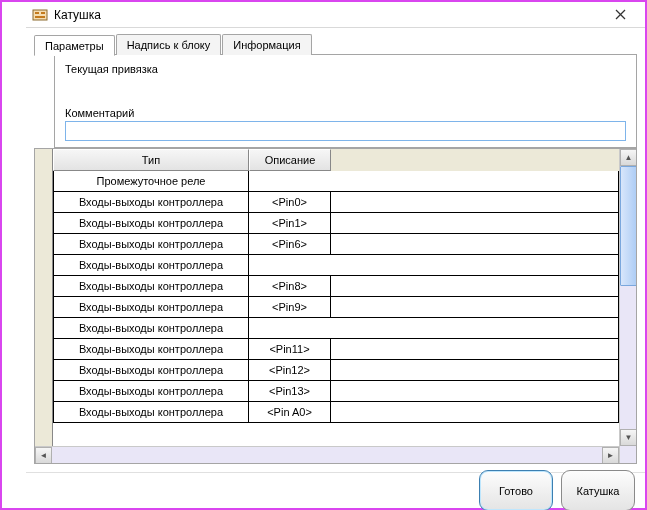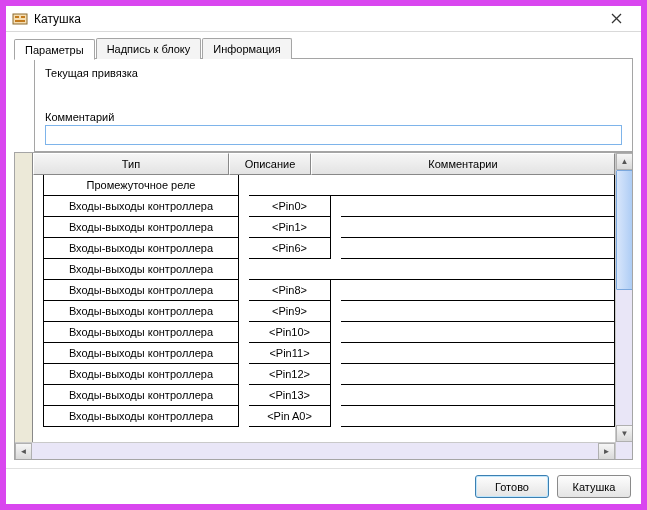--- a/index.html
+++ b/index.html
@@ -5,24 +5,25 @@
   * { box-sizing: border-box; }
   html, body {
     margin: 0; padding: 0;
     font-family: Tahoma, Arial, sans-serif;
     font-size: 11px;
     background: #fff;
     color: #000;
   }
   .window {
     width: 647px; height: 510px;
-    border: 6px solid #d946ef;
+    border: 2px solid #d946ef;
     background: #fff;
     display: flex;
     flex-direction: column;
+    padding-left: 24px;
   }
   .titlebar {
     height: 26px;
     display: flex;
     align-items: center;
     padding: 0 6px;
     background: #fff;
     border-bottom: 1px solid #d9d9d9;
   }
   .title-icon {
@@ -135,21 +136,20 @@
     display: flex;
     height: 21px;
   }
   .gcell {
     border-right: 1px solid #000;
     border-bottom: 1px solid #000;
     display: flex;
     align-items: center;
     justify-content: center;
     padding: 0 4px;
-    margin-left: 10px;
   }
   .grow .gcell:first-child { border-left: 1px solid #000; }
   .vscroll {
     width: 17px;
     flex: 0 0 17px;
     background: #e9e6f7;
     border-left: 1px solid #c9c9c9;
     position: relative;
   }
   .vscroll .arrow {
@@ -189,24 +189,24 @@
     height: 36px;
     display: flex;
     justify-content: flex-end;
     align-items: center;
     gap: 8px;
     padding: 0 10px;
     border-top: 1px solid #e0e0e0;
   }
   .btn {
     min-width: 74px;
-    height: 23px;
+    height: 41px;
     border: 1px solid #8a8a8a;
     background: linear-gradient(#fdfdfd,#e4e4e4);
-    border-radius: 3px;
+    border-radius: 9px;
     cursor: pointer;
     font-family: inherit;
     font-size: 11px;
     text-align: center;
   }
   .btn.default {
     border: 1px solid #3c7fb1;
     box-shadow: 0 0 0 1px #bee6fd inset;
   }
 </style>
@@ -247,21 +247,20 @@
       <span class="comment-label">Комментарий</span>
       <input class="comment-input" type="text" value="" style="">
     </div>
 
     <div class="tablewrap">
       <div class="rowcorner"></div>
       <div class="tablemain">
         <div class="gridhead">
           <div class="hcell c-type">Тип</div>
           <div class="hcell c-desc">Описание</div>
-          <div class="hcell c-comm">Комментарии</div>
         </div>
         <div class="gridbody" id="gridbody">
             <div class="grow">
               <div class="gcell c-type">Промежуточное реле</div>
               <div class="gcell c-comm"></div>
             </div>
             <div class="grow">
               <div class="gcell c-type">Входы-выходы контроллера</div>
               <div class="gcell c-desc">&lt;Pin0&gt;</div>
               <div class="gcell c-comm"></div>
@@ -285,21 +284,20 @@
               <div class="gcell c-desc">&lt;Pin8&gt;</div>
               <div class="gcell c-comm"></div>
             </div>
             <div class="grow">
               <div class="gcell c-type">Входы-выходы контроллера</div>
               <div class="gcell c-desc">&lt;Pin9&gt;</div>
               <div class="gcell c-comm"></div>
             </div>
             <div class="grow">
               <div class="gcell c-type">Входы-выходы контроллера</div>
-              <div class="gcell c-desc">&lt;Pin10&gt;</div>
               <div class="gcell c-comm"></div>
             </div>
             <div class="grow">
               <div class="gcell c-type">Входы-выходы контроллера</div>
               <div class="gcell c-desc">&lt;Pin11&gt;</div>
               <div class="gcell c-comm"></div>
             </div>
             <div class="grow">
               <div class="gcell c-type">Входы-выходы контроллера</div>
               <div class="gcell c-desc">&lt;Pin12&gt;</div>

